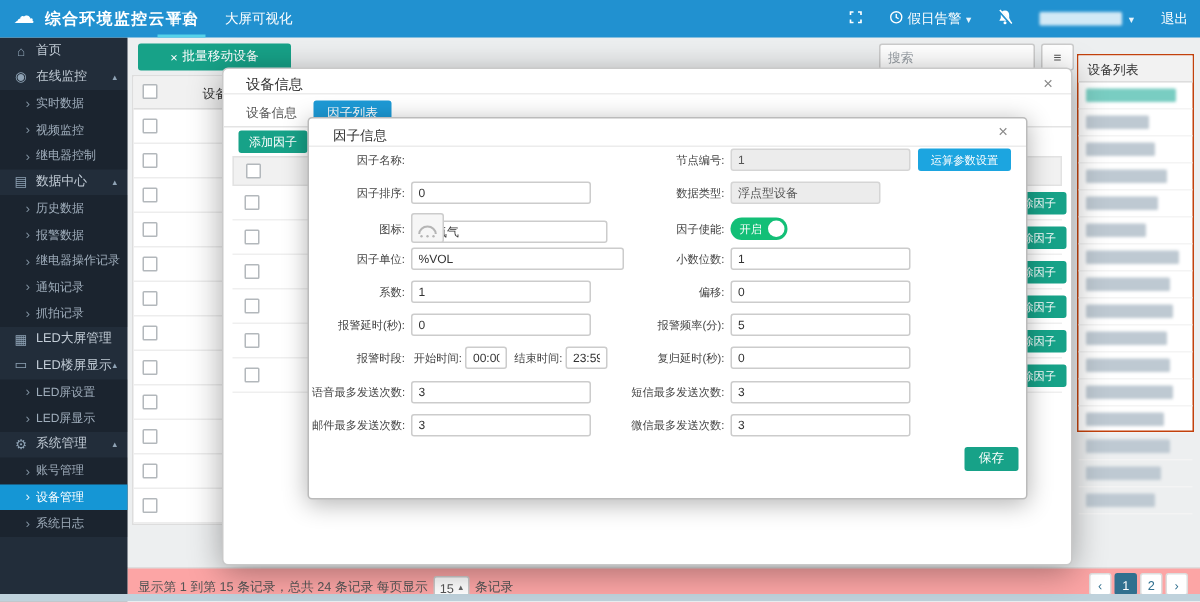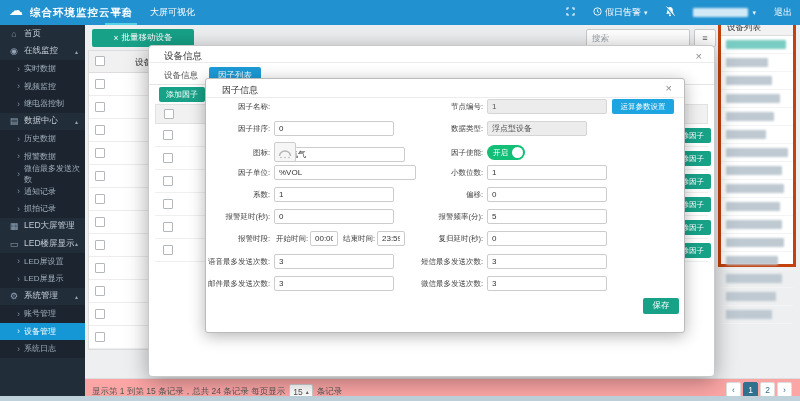--- a/index.html
+++ b/index.html
@@ -36,21 +36,21 @@
   .search{position:absolute;left:586px;top:29px;width:104px;height:18px;border:1px solid #ccc;border-radius:2px;
           font-size:8.5px;padding:0 5px;box-sizing:border-box;font-family:inherit;color:#333;background:#fff}
   .search::placeholder{color:#9aa0a6}
   .cols-btn{position:absolute;left:694px;top:29px;width:22px;height:18px;background:#fff;border:1px solid #ccc;
             border-radius:2px;color:#555;font-size:9px;line-height:16px;text-align:center;cursor:pointer;box-sizing:border-box}
   
   .mtable{position:absolute;left:88px;top:50px;width:627px;height:300px;background:#fff;border:1px solid #ddd;box-sizing:border-box;z-index:1}
   .mth{position:absolute;left:0;top:0;width:100%;height:22px;background:#f1f1f1;border-bottom:1px solid #ddd;box-sizing:border-box}
   .mtr{position:absolute;left:0;width:100%;height:23px;border-bottom:1px solid #ededed;box-sizing:border-box}
   
-  .dpanel{position:absolute;left:718px;top:15px;width:78px;height:252px;background:#fff;border:3px solid #c2410c;box-sizing:border-box;z-index:1}
+  .dpanel{position:absolute;left:718px;top:36px;width:78px;height:252px;background:#fff;border:1px solid #c2410c;box-sizing:border-box;z-index:1}
   .dpanel-h{height:18px;background:#f2f2f2;border-bottom:1px solid #ddd;line-height:18px;padding-left:6px;
             font-size:8.5px;color:#333;box-sizing:border-box}
   .ditem{height:18px;display:flex;align-items:center;padding-left:5px;border-bottom:1px solid #f4f4f4;box-sizing:border-box;cursor:pointer}
   .mask{height:9px;border-radius:1px;background:#bec9d2;filter:blur(1px)}
   .mask.sel{background:#79cdc2}
   
   .footer{position:absolute;left:85px;top:378px;width:715px;height:19px;background:#fca5a5;border-top:1px solid #ddd;z-index:1}
   .fsum{position:absolute;left:7px;top:5px;font-size:8.5px;color:#555;display:flex;align-items:center;gap:4px}
   .ppsel{border:1px solid #ccc;border-radius:2px;background:#fff;height:14px;line-height:13px;padding:0 3px;
          display:inline-flex;align-items:center;gap:3px;cursor:pointer}
@@ -151,21 +151,21 @@
       <span>数据中心</span>
       <span class="s-caret">▴</span>
     </div>
   <div class="s-item s-sub">
       <span>历史数据</span>
     </div>
   <div class="s-item s-sub">
       <span>报警数据</span>
     </div>
   <div class="s-item s-sub">
-      <span>微信最多发送次数</span>
+      <span>继电器操作记录</span>
     </div>
   <div class="s-item s-sub">
       <span>通知记录</span>
     </div>
   <div class="s-item s-sub">
       <span>抓拍记录</span>
     </div>
   <div class="s-item s-top">
       <span class="s-ico">▦</span>
       <span>LED大屏管理</span>

